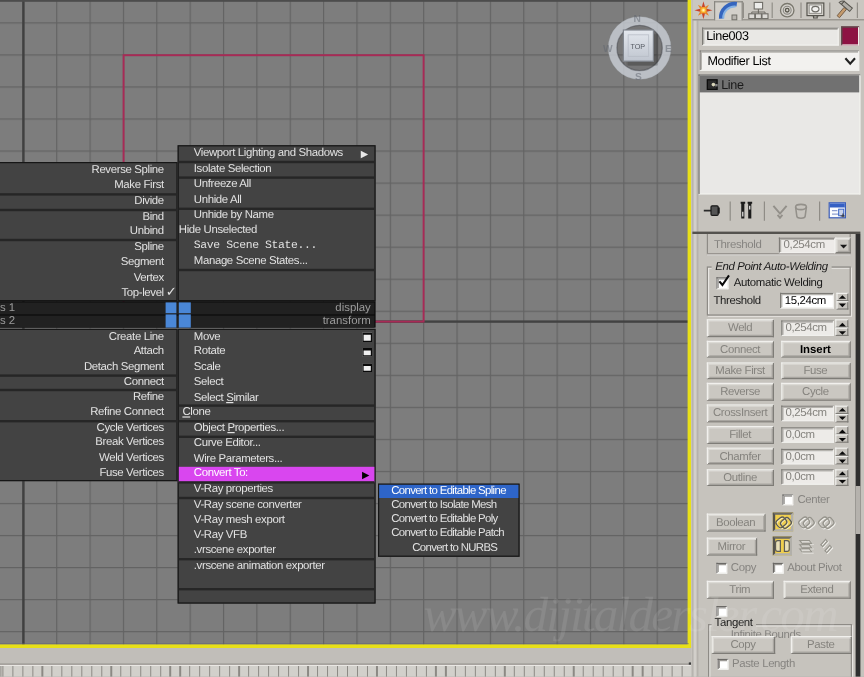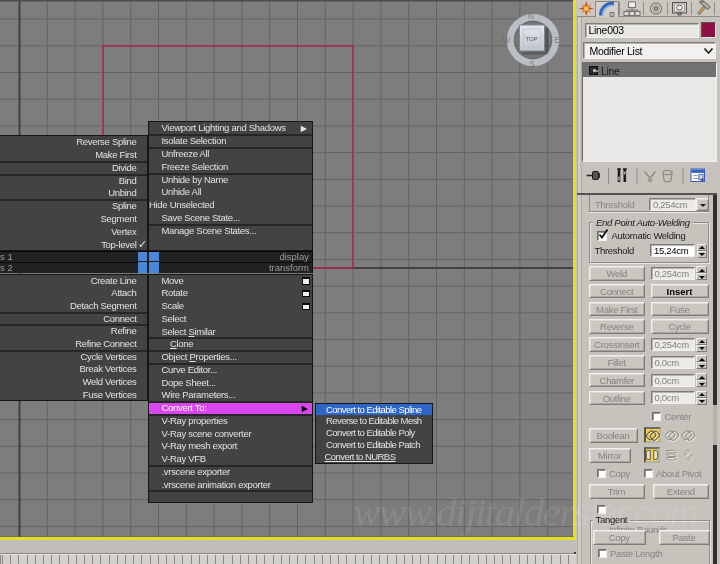--- a/index.html
+++ b/index.html
@@ -358,25 +358,24 @@
   <div class="mi" style="height:12.85px;line-height:12.85px;text-align:right;padding-right:10.5px;">Top-level<span style="position:absolute;right:0px;top:-0.5px;font-size:11px;">✓</span></div>
   <i class="sep" style="top:25.7px"></i>
       <i class="sep" style="top:38.55px"></i>
       <i class="sep" style="top:64.25px"></i>
 </div>
 
 <div class="menu" style="left:148px;top:120.8px;width:164.5px;height:130px;">
   <div class="mi" style="height:12.95px;line-height:12.95px;padding-left:12.5px;">Viewport Lighting and Shadows<span style="position:absolute;right:5px;top:1px;color:#e8e8e8;font-size:8px;">▶</span></div>
   <div class="mi" style="height:12.95px;line-height:12.95px;padding-left:12.5px;">Isolate Selection</div>
   <div class="mi" style="height:12.95px;line-height:12.95px;padding-left:12.5px;">Unfreeze All</div>
-  <div class="mi" style="height:12.95px;line-height:12.95px;padding-left:12.5px;">Freeze Selection</div>
+  <div class="mi" style="height:12.95px;line-height:12.95px;padding-left:12.5px;">Unhide All</div>
   <div class="mi" style="height:12.95px;line-height:12.95px;padding-left:12.5px;">Unhide by Name</div>
-  <div class="mi" style="height:12.95px;line-height:12.95px;padding-left:12.5px;">Unhide All</div>
   <div class="mi" style="height:12.95px;line-height:12.95px;padding-left:0;">Hide Unselected</div>
-  <div class="mi" style="height:12.95px;line-height:12.95px;padding-left:12.5px;">Save Scene State...</div>
+  <div class="mi" style="height:12.95px;line-height:12.95px;padding-left:12.5px;font-family:Liberation Mono, monospace;">Save Scene State...</div>
   <div class="mi" style="height:12.95px;line-height:12.95px;padding-left:12.5px;">Manage Scene States...</div>
   <i class="sep" style="top:12.95px"></i>
       <i class="sep" style="top:25.9px"></i>
       <i class="sep" style="top:51.8px"></i>
       <i class="sep" style="top:103.6px"></i>
 </div>
 
 <div class="ab" style="left:-10px;top:250.6px;width:322.5px;height:22.9px;background:#0a0a0a;z-index:21;"></div>
 <div class="ab" style="left:-9px;top:251.7px;width:320.5px;height:10px;background:#212121;z-index:22;font-size:9.5px;color:#9c9c9c;">
   <span style="position:absolute;left:9px;top:0;line-height:10px;">s 1</span>
@@ -407,41 +406,40 @@
       <i class="sep" style="top:50.8px"></i>
       <i class="sep" style="top:76.2px"></i>
 </div>
 
 <div class="menu" style="left:148px;top:273.5px;width:164.5px;height:229.5px;">
   <div class="mi" style="height:12.75px;line-height:12.75px;padding-left:12.5px;">Move<span class="wicon"></span></div>
   <div class="mi" style="height:12.75px;line-height:12.75px;padding-left:12.5px;">Rotate<span class="wicon"></span></div>
   <div class="mi" style="height:12.75px;line-height:12.75px;padding-left:12.5px;">Scale<span class="wicon"></span></div>
   <div class="mi" style="height:12.75px;line-height:12.75px;padding-left:12.5px;">Select</div>
   <div class="mi" style="height:12.75px;line-height:12.75px;padding-left:12.5px;">Select <u>S</u>imilar</div>
-  <div class="mi" style="height:12.75px;line-height:12.75px;padding-left:21px;"><u>C</u>lone</div>
+  <div class="mi" style="height:12.75px;line-height:12.75px;padding-left:3px;"><u>C</u>lone</div>
   <div class="mi" style="height:12.75px;line-height:12.75px;padding-left:12.5px;">Object <u>P</u>roperties...</div>
   <div class="mi" style="height:12.75px;line-height:12.75px;padding-left:12.5px;">Curve Editor...</div>
-  <div class="mi" style="height:12.75px;line-height:12.75px;padding-left:12.5px;">Dope Sheet...</div>
   <div class="mi" style="height:12.75px;line-height:12.75px;padding-left:12.5px;">Wire Parameters...</div>
   <div class="mi" style="height:12.75px;line-height:12.75px;padding-left:12.5px;background:#d946ef;color:#fff;">Convert To:<span style="position:absolute;right:4px;top:1px;color:#000;font-size:8px;">▶</span></div>
   <div class="mi" style="height:12.75px;line-height:12.75px;padding-left:12.5px;">V-Ray properties</div>
   <div class="mi" style="height:12.75px;line-height:12.75px;padding-left:12.5px;">V-Ray scene converter</div>
   <div class="mi" style="height:12.75px;line-height:12.75px;padding-left:12.5px;">V-Ray mesh export</div>
   <div class="mi" style="height:12.75px;line-height:12.75px;padding-left:12.5px;">V-Ray VFB</div>
   <div class="mi" style="height:12.75px;line-height:12.75px;padding-left:12.5px;">.vrscene exporter</div>
   <div class="mi" style="height:12.75px;line-height:12.75px;padding-left:12.5px;">.vrscene animation exporter</div>
   <i class="sep" style="top:63.75px"></i>
       <i class="sep" style="top:76.5px"></i>
       <i class="sep" style="top:89.25px"></i>
       <i class="sep" style="top:127.5px"></i>
       <i class="sep" style="top:140.25px"></i>
       <i class="sep" style="top:191.25px"></i>
       <i class="sep" style="top:216.75px"></i>
 </div>
 
 <div class="menu" style="left:314.5px;top:402.6px;width:118.2px;height:61.4px;z-index:25;letter-spacing:-0.55px;">
   <div class="mi" style="height:11.9px;line-height:11.9px;padding-left:10.5px;background:#2e65c9;color:#fff;">Convert to Editable Spline</div>
-  <div class="mi" style="height:11.9px;line-height:11.9px;padding-left:10.5px;">Reverse to Editable Mesh</div>
+  <div class="mi" style="height:11.9px;line-height:11.9px;padding-left:10.5px;">Convert to Isolate Mesh</div>
   <div class="mi" style="height:11.9px;line-height:11.9px;padding-left:10.5px;">Convert to Editable Poly</div>
   <div class="mi" style="height:11.9px;line-height:11.9px;padding-left:10.5px;">Convert to Editable Patch</div>
-  <div class="mi" style="height:11.9px;line-height:11.9px;padding-left:9px;text-decoration:underline;">Convert to NURBS</div>
+  <div class="mi" style="height:11.9px;line-height:11.9px;padding-left:28px;">Convert to NURBS</div>
 </div>
 </div>
 
 </body></html>

